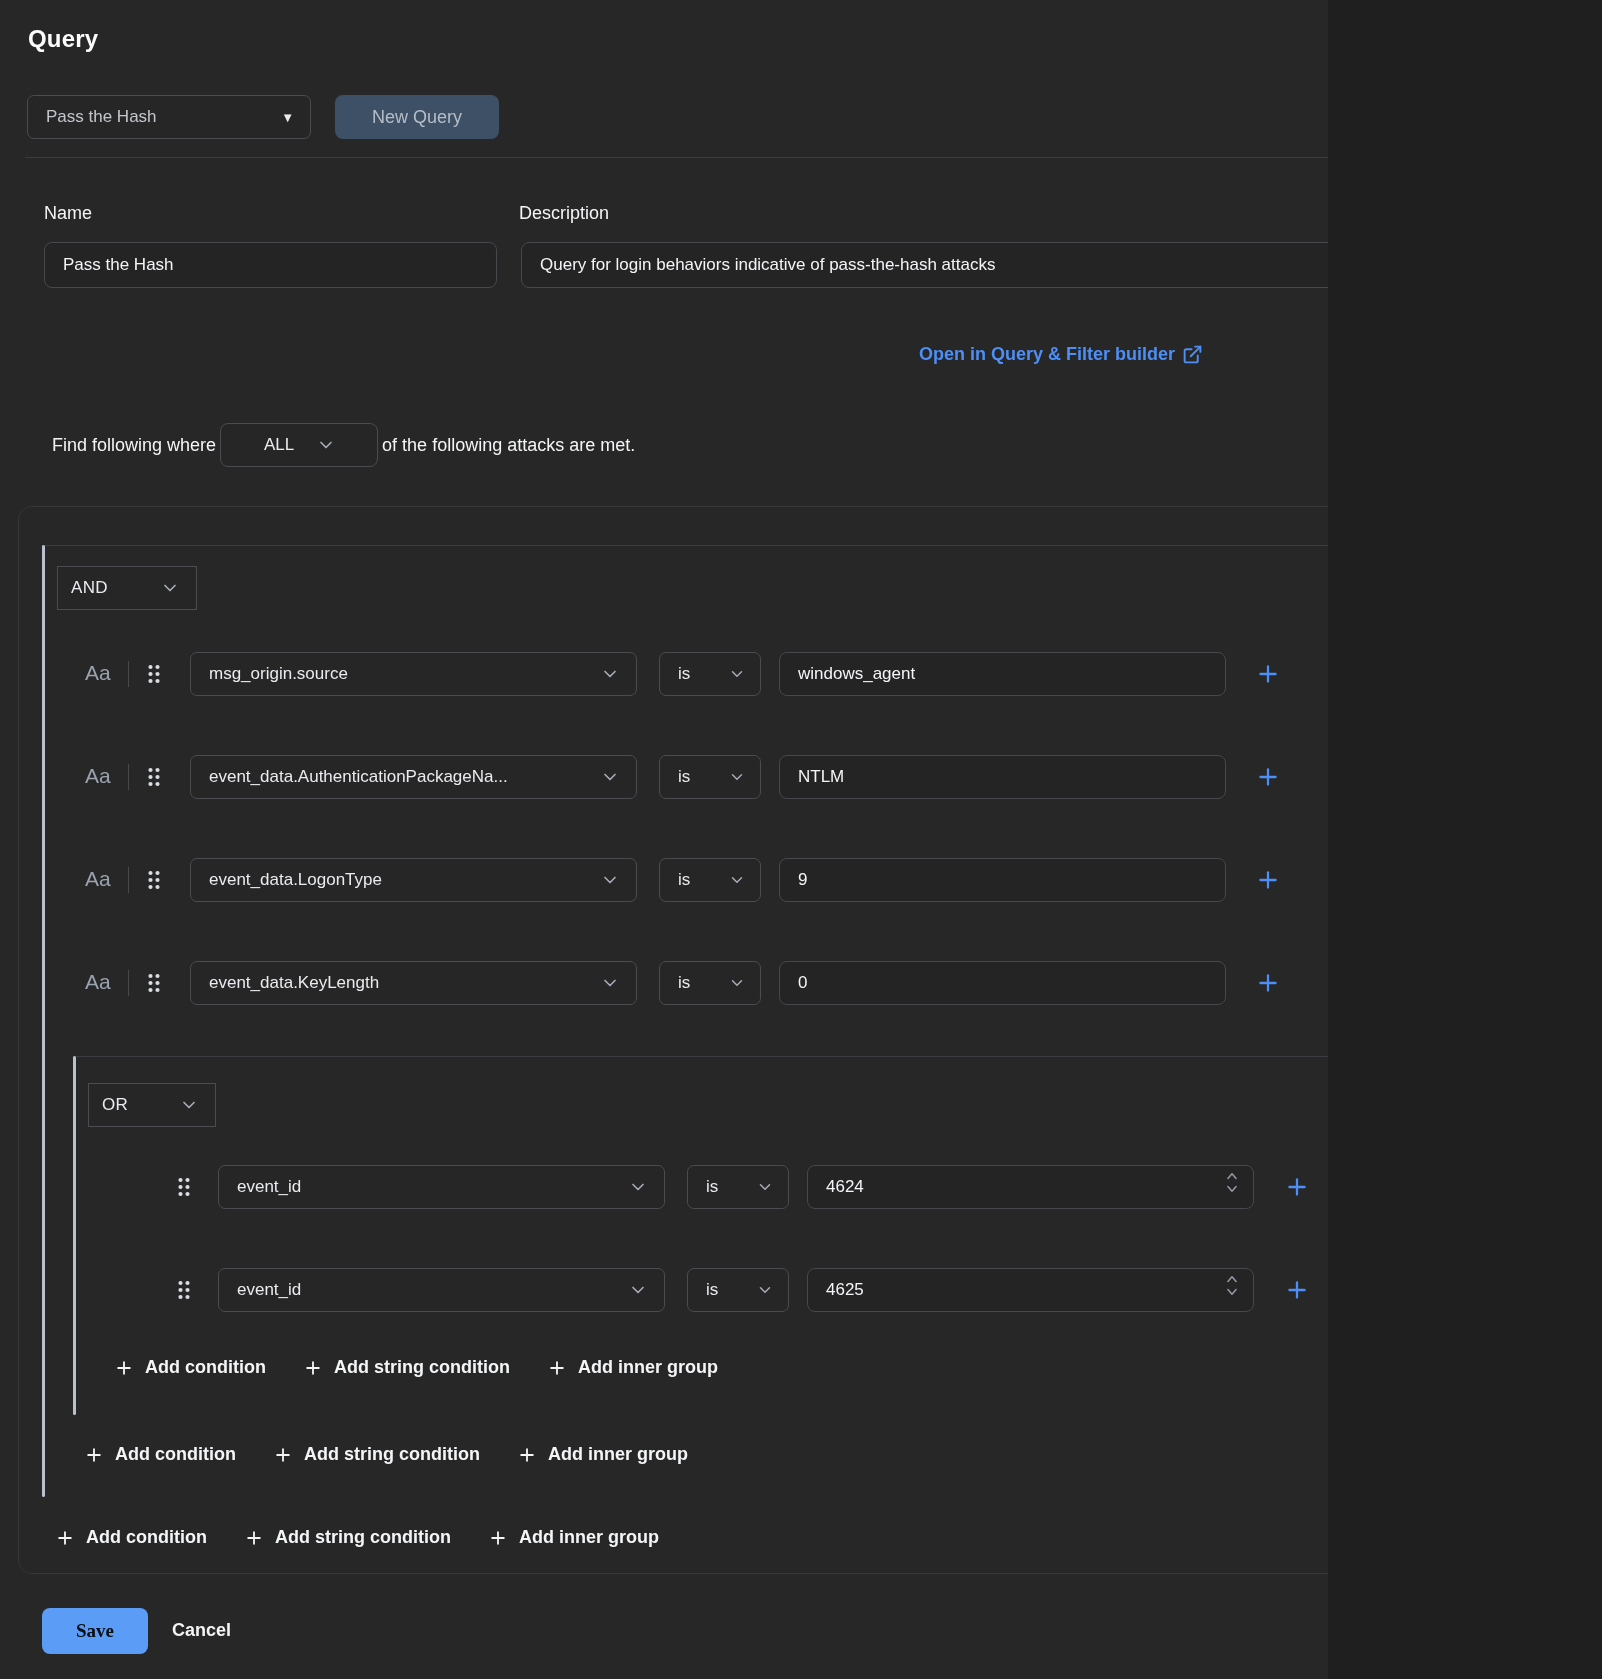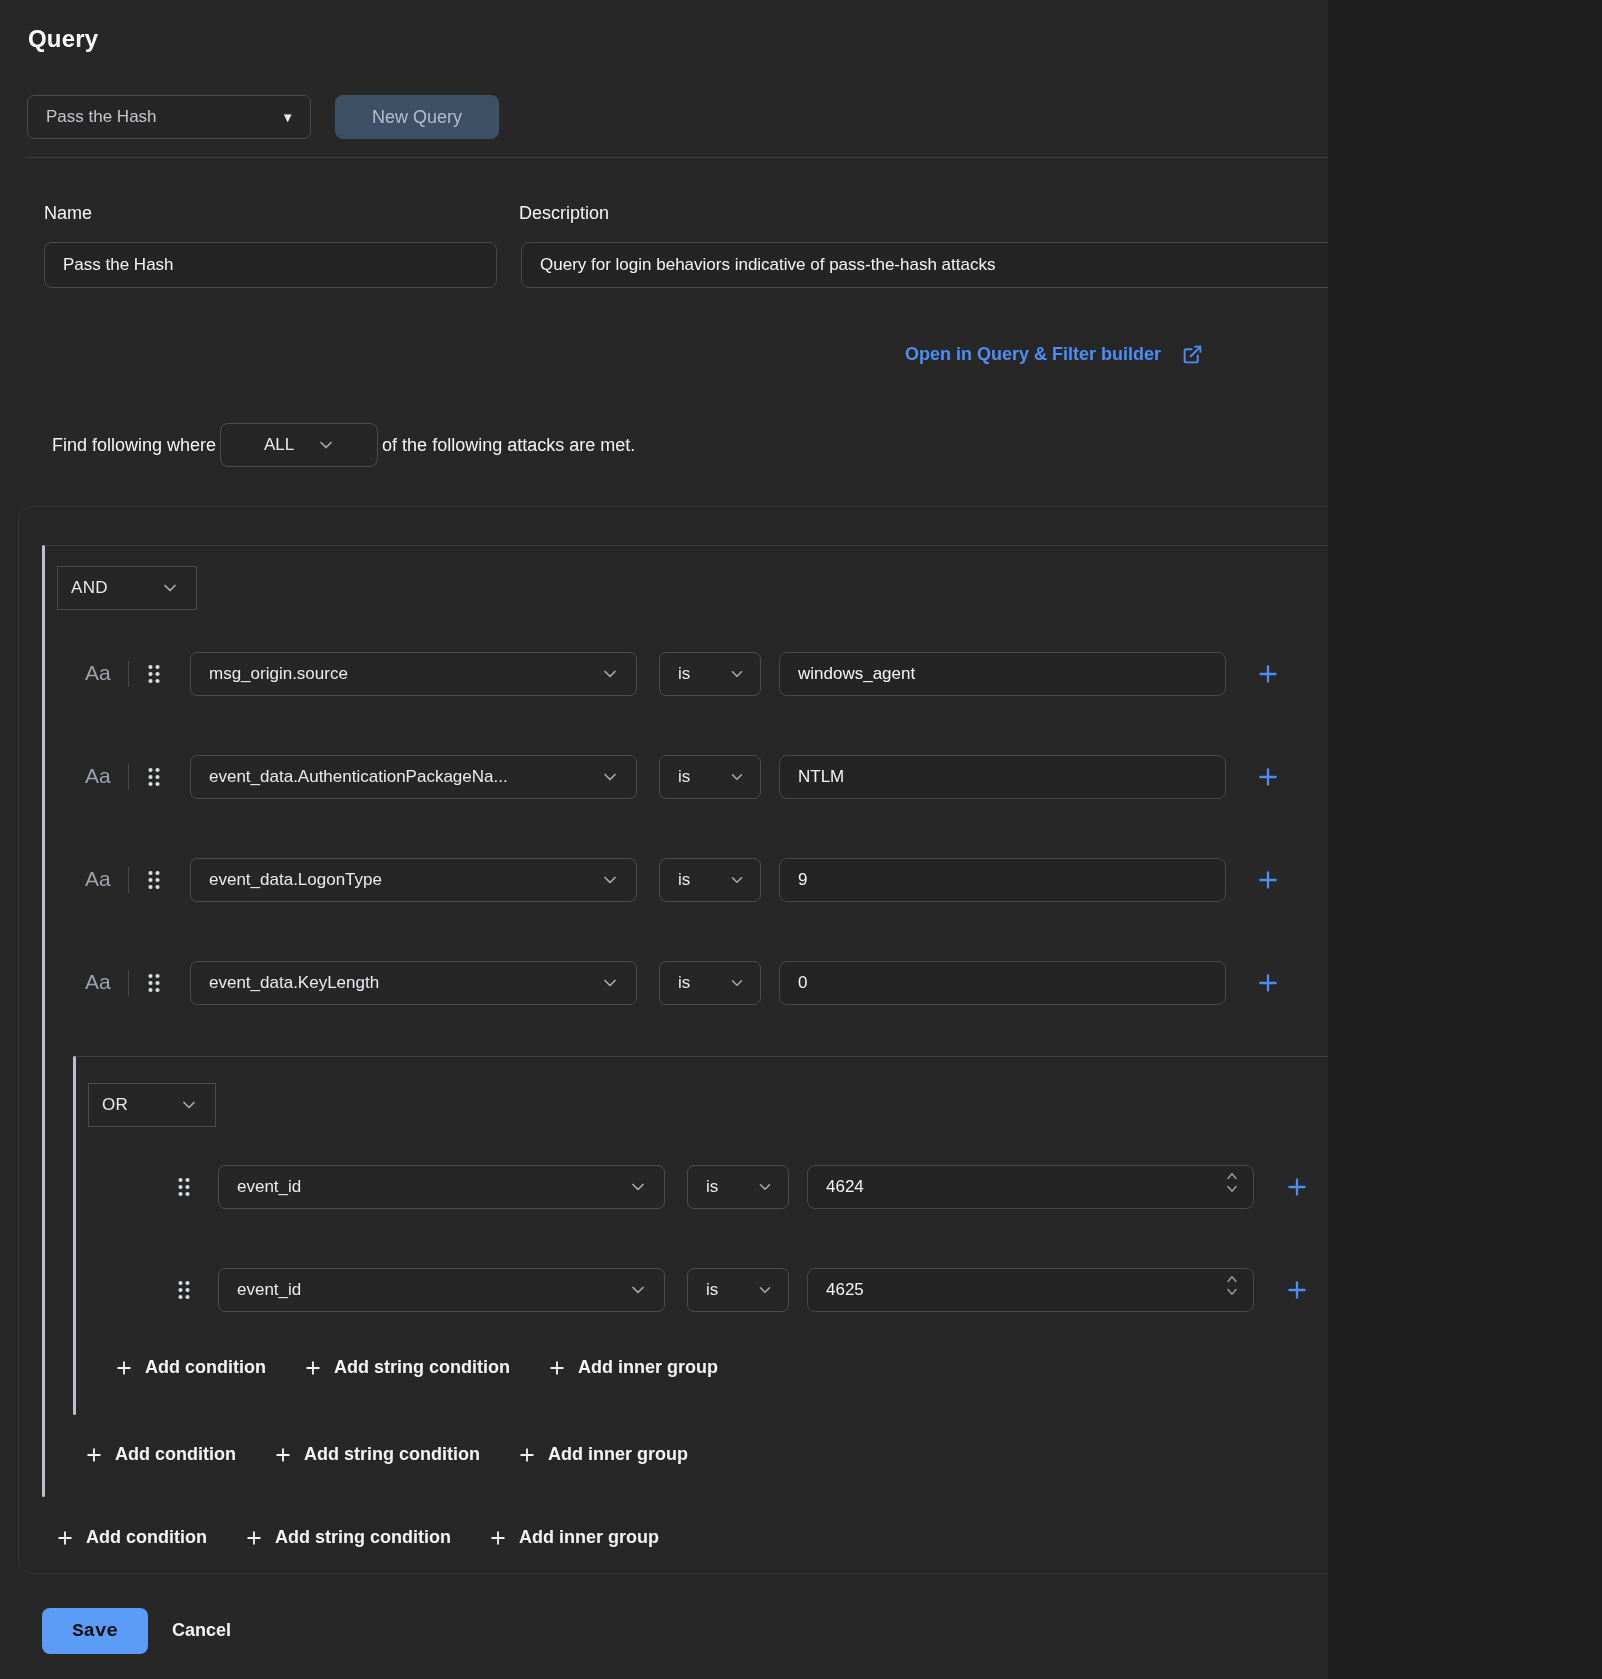--- a/index.html
+++ b/index.html
@@ -39,21 +39,21 @@
 
   .text-input {
     height:46px; border:1px solid #47484b; border-radius:8px;
     background:#242425; color:#f4f5f7; font-size:17px; font-family:inherit;
     padding:0 18px; outline:none;
   }
   .inp-name { left:44px; top:242px; width:453px; }
   .inp-desc { left:521px; top:242px; width:930px; }
 
   .builder-link {
-    top:344px; right:125px; display:flex; align-items:center; gap:21px;
+    top:344px; right:125px; display:flex; align-items:center; gap:7px;
     color:#4d8ef7; font-size:18px; font-weight:700; cursor:pointer; text-decoration:none;
   }
   .builder-link svg { stroke:#4d8ef7; }
 
   
   .sentence { left:52px; top:423px; height:44px; display:flex; align-items:center; font-size:18px; color:#f4f5f7; }
   .sentence .sentence-text { white-space:nowrap; }
   .match-select { width:158px; margin:0 4px; justify-content:center; gap:22px; border-radius:8px; }
 
   
@@ -114,21 +114,21 @@
   .add-link svg { stroke:#f4f5f7; }
   .add-link .add-label { font-size:18px; font-weight:600; color:#f4f5f7; white-space:nowrap; }
   .adds-or { left:114px; top:1357px; }
   .adds-and { left:84px; top:1444px; }
   .adds-outer { left:55px; top:1527px; }
 
   
   .btn-save {
     left:42px; top:1608px; width:106px; height:46px;
     background:#5b9cf7; border:none; border-radius:8px;
-    color:#0b0d11; font-size:19px; font-weight:700; font-family:Liberation Mono, monospace; cursor:pointer;
+    color:#0b0d11; font-size:19px; font-weight:700; font-family:Liberation Serif, serif; cursor:pointer;
   }
   .btn-cancel {
     left:172px; top:1620px; background:none; border:none; cursor:pointer;
     color:#f4f5f7; font-size:18px; font-weight:700; font-family:inherit;
   }
 </style>
 </head>
 <body>
 
 <div id="app">

